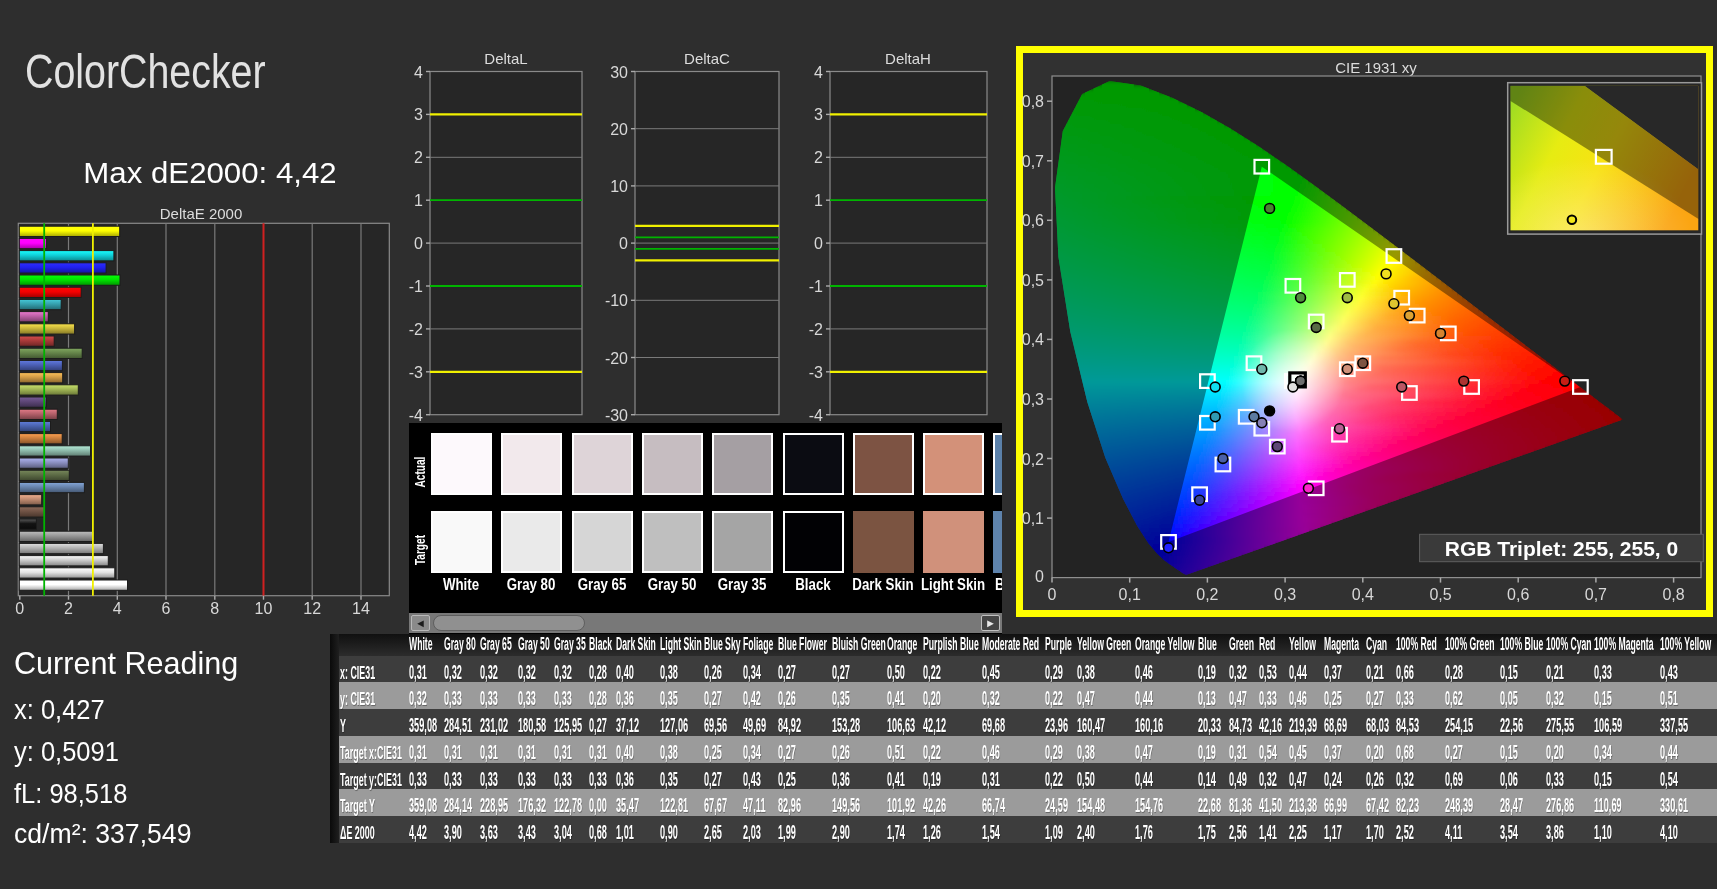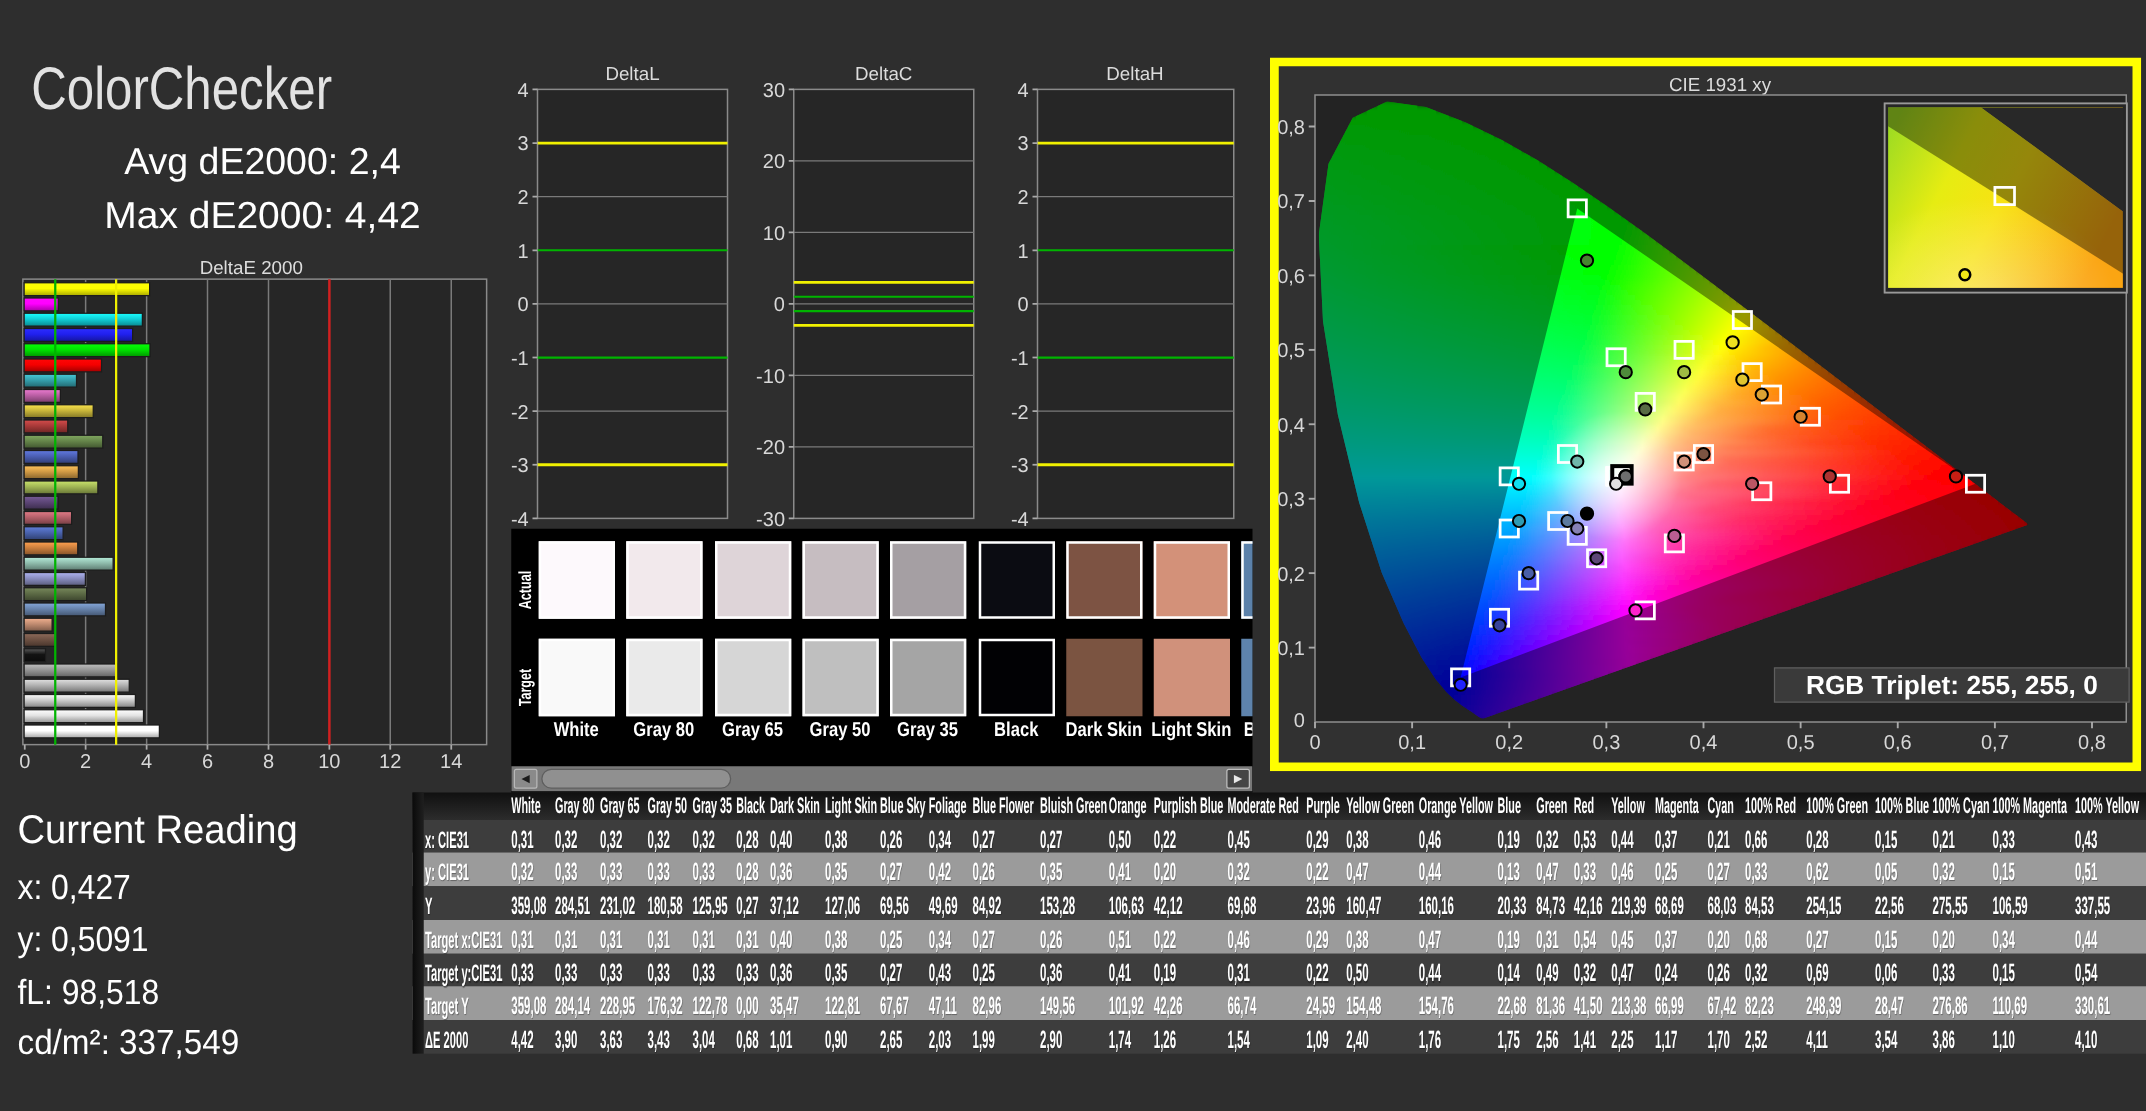--- a/index.html
+++ b/index.html
@@ -12,21 +12,20 @@
 .swlab{font-weight:bold;font-size:16px;color:#fff;text-align:center;transform:scaleX(0.83)}
 .rot{transform:rotate(-90deg) translate(-61px,0) scaleX(0.72);transform-origin:0 0;width:61px;height:16px;
  font-weight:bold;font-size:14px;color:#fff;text-align:center}
 .th{font-weight:bold;font-size:18px;color:#fff;white-space:nowrap;transform:scaleX(0.48);transform-origin:0 0;line-height:21px}
 .td{font-weight:bold;font-size:20px;color:#fff;white-space:nowrap;transform:scaleX(0.46);transform-origin:0 0;line-height:21px;text-shadow:1px 1px 1px rgba(0,0,0,0.35)}
 .tl{font-weight:bold;font-size:19px;color:#fff;white-space:nowrap;transform:scaleX(0.47);transform-origin:0 0;line-height:21px;text-shadow:1px 1px 1px rgba(0,0,0,0.35)}
 </style></head>
 <body>
 <div id="root">
 <div class="abs" style="left:25px;top:44px;font-size:48px;color:#e2e2e2;transform:scaleX(0.82);transform-origin:0 0">ColorChecker</div>
-<div class="abs" style="left:0px;top:113px;width:420px;text-align:center;font-size:30px;color:#fff">Avg dE2000: 2,4</div>
 <div class="abs" style="left:0px;top:156px;width:420px;text-align:center;font-size:30px;color:#fff;transform:scaleX(1.04)">Max dE2000: 4,42</div>
 <svg class="abs" style="left:0;top:200px" width="400" height="430">
 <text x="201" y="19" text-anchor="middle" class="ctitle">DeltaE 2000</text>
 <rect x="18.3" y="23.3" width="371.0" height="372.4" fill="#262626" stroke="#8a8a8a" stroke-width="1.2"></rect>
 <line x1="68.5" y1="23.3" x2="68.5" y2="395.7" stroke="#7a7a7a" stroke-width="1.2"></line>
       <line x1="117.3" y1="23.3" x2="117.3" y2="395.7" stroke="#7a7a7a" stroke-width="1.2"></line>
       <line x1="166.0" y1="23.3" x2="166.0" y2="395.7" stroke="#7a7a7a" stroke-width="1.2"></line>
       <line x1="214.8" y1="23.3" x2="214.8" y2="395.7" stroke="#7a7a7a" stroke-width="1.2"></line>
       <line x1="263.5" y1="23.3" x2="263.5" y2="395.7" stroke="#d02020" stroke-width="2"></line>
       <line x1="312.2" y1="23.3" x2="312.2" y2="395.7" stroke="#7a7a7a" stroke-width="1.2"></line>

